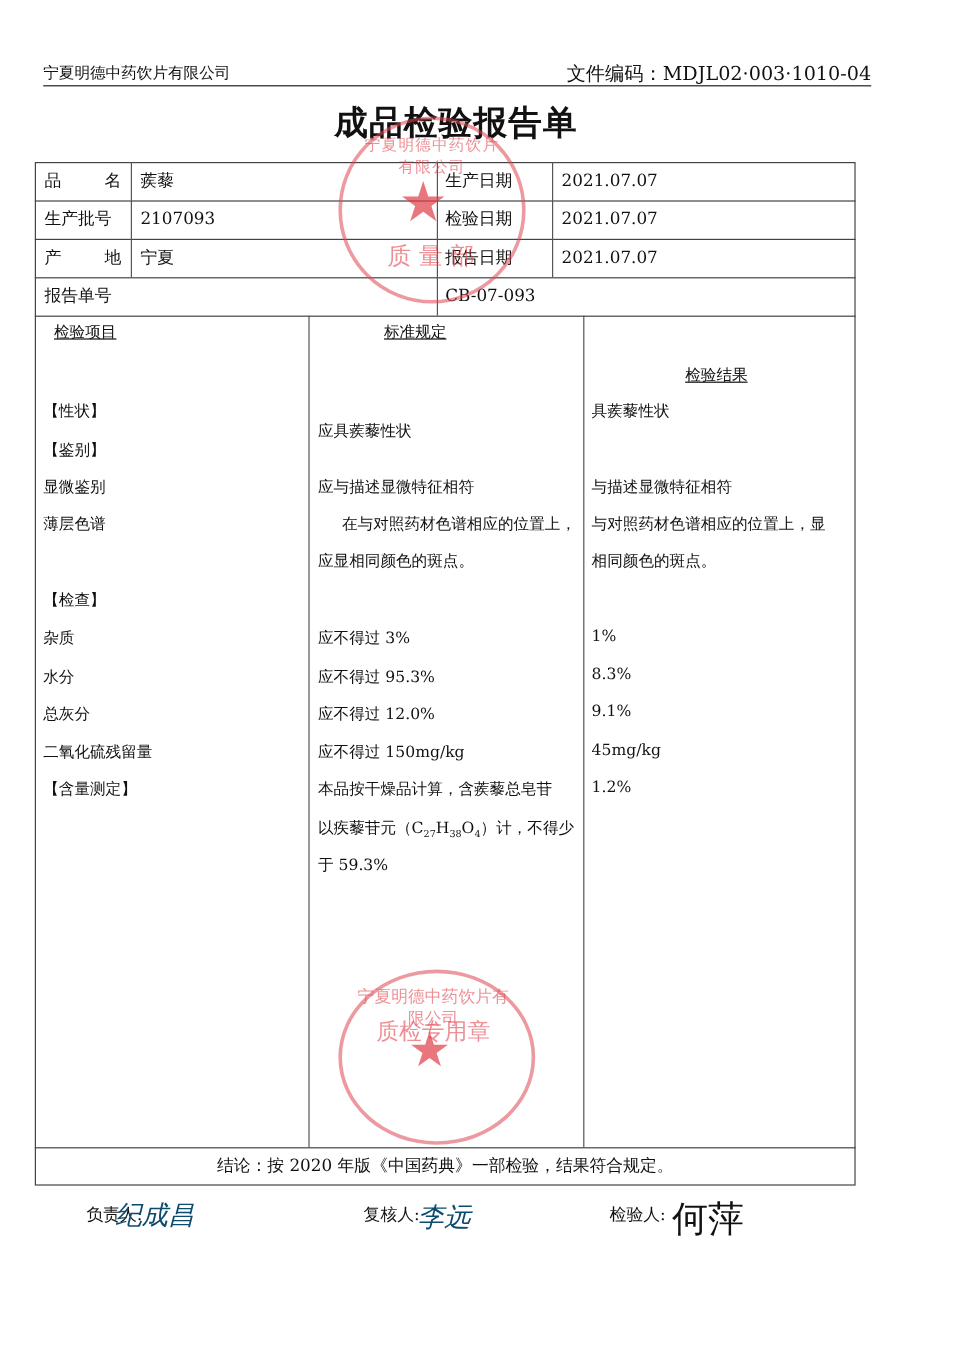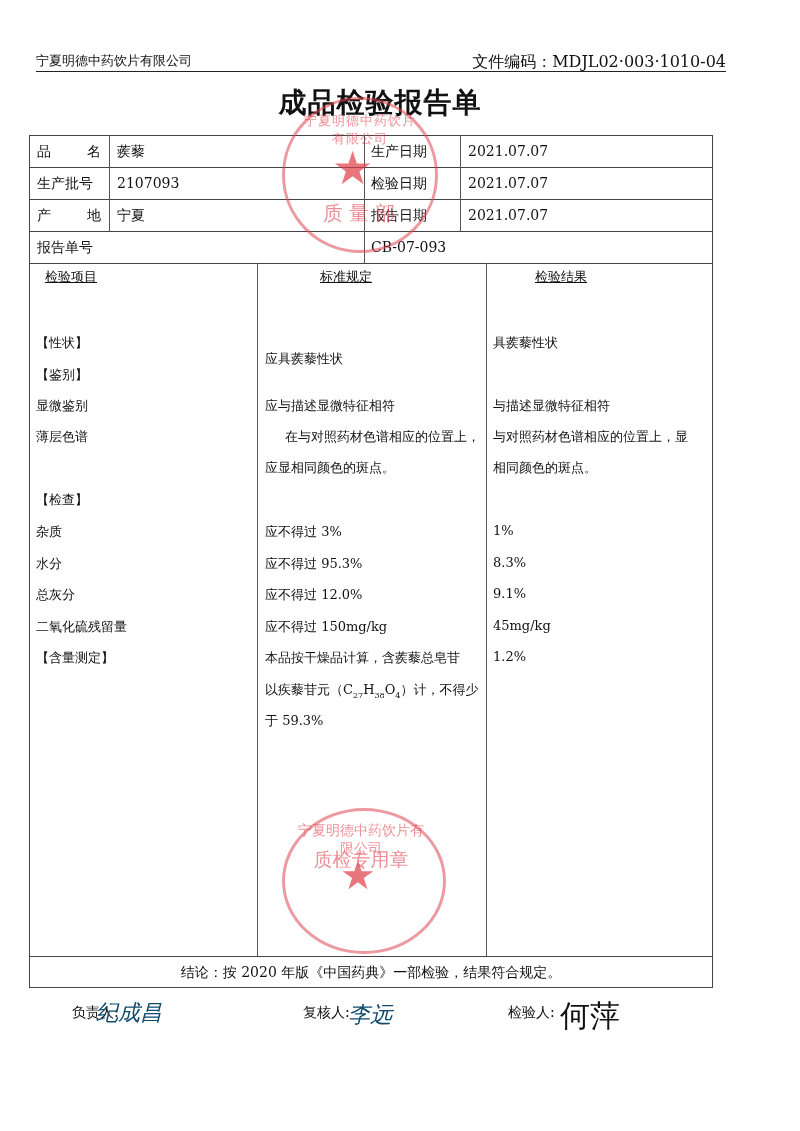--- a/index.html
+++ b/index.html
@@ -77,21 +77,21 @@
 
 <div class="cell" style="left:371px;top:135px;">生产日期</div>
 <div class="cell" style="left:468px;top:135px;">2021.07.07</div>
 <div class="cell" style="left:371px;top:167px;">检验日期</div>
 <div class="cell" style="left:468px;top:167px;">2021.07.07</div>
 <div class="cell" style="left:371px;top:199px;">报告日期</div>
 <div class="cell" style="left:468px;top:199px;">2021.07.07</div>
 
 <div class="colhead" style="left:45px;">检验项目</div>
 <div class="colhead" style="left:320px;">标准规定</div>
-<div class="colhead" style="left:535px;">检验结果</div>
+<div class="colhead" style="left:571px;margin-top:36px;">检验结果</div>
 
 <div>
   <div class="bt" style="left:36px;top:334px;">【性状】</div>
   <div class="bt" style="left:265px;top:350px;">应具蒺藜性状</div>
   <div class="bt" style="left:493px;top:334px;">具蒺藜性状</div>
 </div>
 <div>
   <div class="bt" style="left:36px;top:366px;">【鉴别】</div>
 </div>
 <div>

